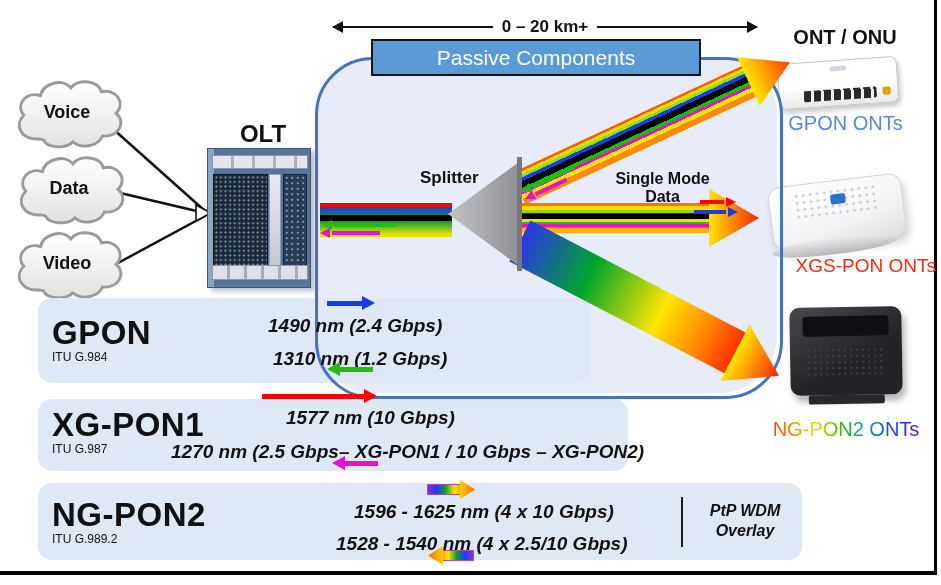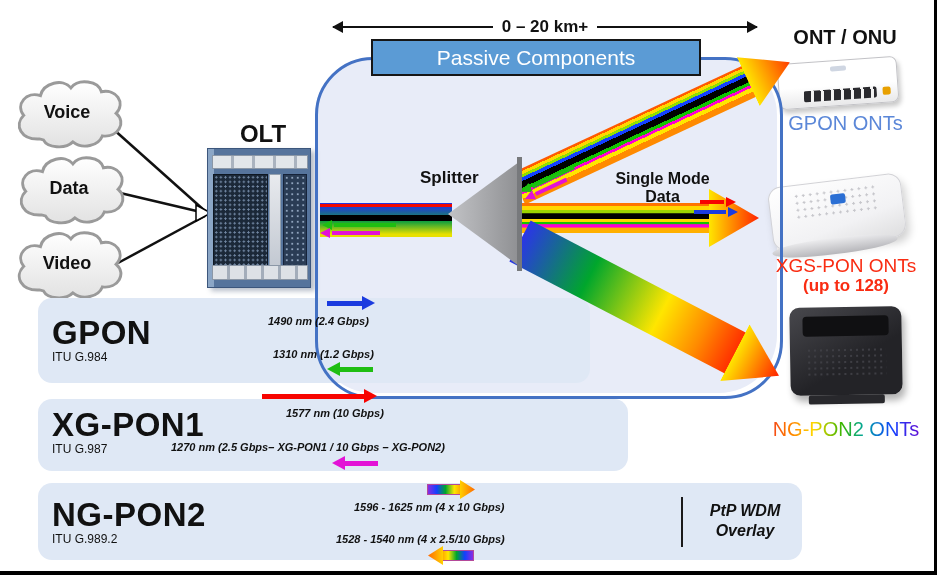--- a/index.html
+++ b/index.html
@@ -86,32 +86,32 @@
   .rar.right .bd{left:0;background:linear-gradient(90deg,#8a2be2,#1240ff 25%,#00a62c 50%,#ffe600 75%,#ff8c00 100%);}
   .rar.left  .bd{right:0;background:linear-gradient(90deg,#ff8c00,#ffe600 25%,#00a62c 50%,#1240ff 75%,#8a2be2 100%);}
   .rar .hd{position:absolute;top:-4px;width:15px;height:19px;}
   .rar.right .hd{right:0;clip-path:polygon(0 0,100% 50%,0 100%);background:linear-gradient(90deg,#ffd000,#ff6a00);}
   .rar.left  .hd{left:0;clip-path:polygon(100% 0,0 50%,100% 100%);background:linear-gradient(270deg,#ffd000,#ff6a00);}
 
   
   .panel{background:#dfe8f5;border-radius:14px;z-index:2;}
   .std-name{font-size:33px;font-weight:bold;letter-spacing:.5px;z-index:6;}
   .std-itu{font-size:12px;z-index:6;}
-  .wl{font-weight:bold;font-style:italic;font-size:11px;white-space:nowrap;z-index:6;}
+  .wl{font-weight:bold;font-style:italic;font-size:19px;white-space:nowrap;z-index:6;}
 
   .divider{left:681px;top:497px;width:2px;height:50px;background:#1a1a1a;z-index:6;}
   .overlay-lbl{left:690px;top:501px;width:110px;text-align:center;font-weight:bold;font-style:italic;
     font-size:16px;line-height:1.25;z-index:6;}
 
   
   .rc{z-index:6;text-align:center;}
   .ont-header{left:770px;top:26px;width:150px;font-weight:bold;font-size:20px;}
   .ont-name{font-weight:normal;font-size:20px;}
   .ont-cap{font-weight:bold;font-size:17px;}
-  .blue-txt{color:#5b87d8;} .red-txt{color:#f92c12;}
+  .blue-txt{color:#5b87d8;} .red-txt{color:#f92c12;text-align:right;}
   .rainbow-txt{background:linear-gradient(90deg,#e8132c,#ff7a00 18%,#ffd800 32%,#35b400 48%,#00a6a0 60%,#1240ff 76%,#7a00c8 95%);
     -webkit-background-clip:text;background-clip:text;color:transparent;}
 
   
   .dev{z-index:1;}
   .dev-gpon{left:778px;top:60px;width:118px;height:44px;transform:rotate(-4deg);
     background:linear-gradient(180deg,#fff 0 55%,#e9e9ea);border:1px solid #c2c2c6;border-radius:7px;
     box-shadow:2px 4px 5px rgba(0,0,0,.22);}
   .dev-gpon .ports{position:absolute;left:20%;bottom:5px;width:62%;height:11px;border-radius:2px;
     background:repeating-linear-gradient(90deg,#2a2a2e 0 7px,#f2f2f2 7px 10px);}
@@ -250,21 +250,20 @@
     <div class="led"></div>
   </div>
   <div class="abs rc ont-name blue-txt" style="left:758px;top:112px;width:175px;">GPON ONTs</div>
 
   <div class="abs dev dev-xgs">
     <div class="grid"></div>
     <div class="logo"></div>
   </div>
   <div class="abs dev dev-xgs-base"></div>
   <div class="abs rc ont-name red-txt" style="left:756px;top:255px;width:180px;font-size:19px;">XGS-PON ONTs</div>
-  <div class="abs rc ont-cap red-txt" style="left:756px;top:276px;width:180px;">(up to 128)</div>
 
   <div class="abs dev dev-ng">
     <div class="screen"></div>
     <div class="dots"></div>
     <div class="stand"></div>
   </div>
   <div class="abs rc ont-name rainbow-txt" style="left:756px;top:418px;width:180px;">NG-PON2 ONTs</div>
 
   <div class="abs panel" style="left:38px;top:298px;width:552px;height:85px;"></div>
   <div class="abs panel" style="left:38px;top:399px;width:590px;height:72px;"></div>

